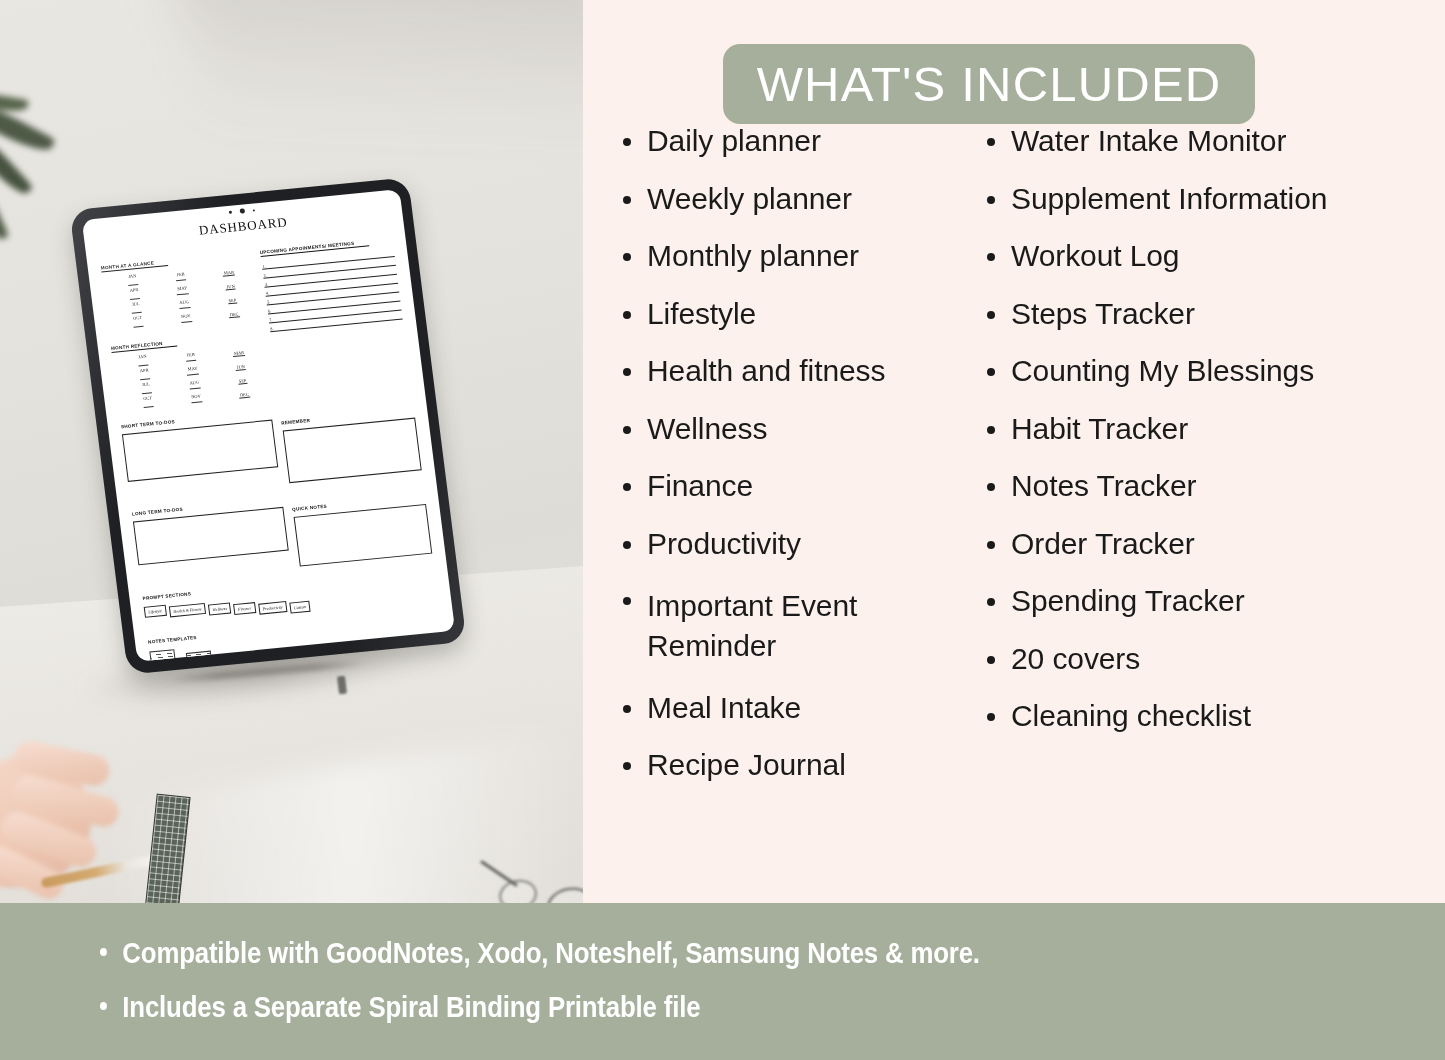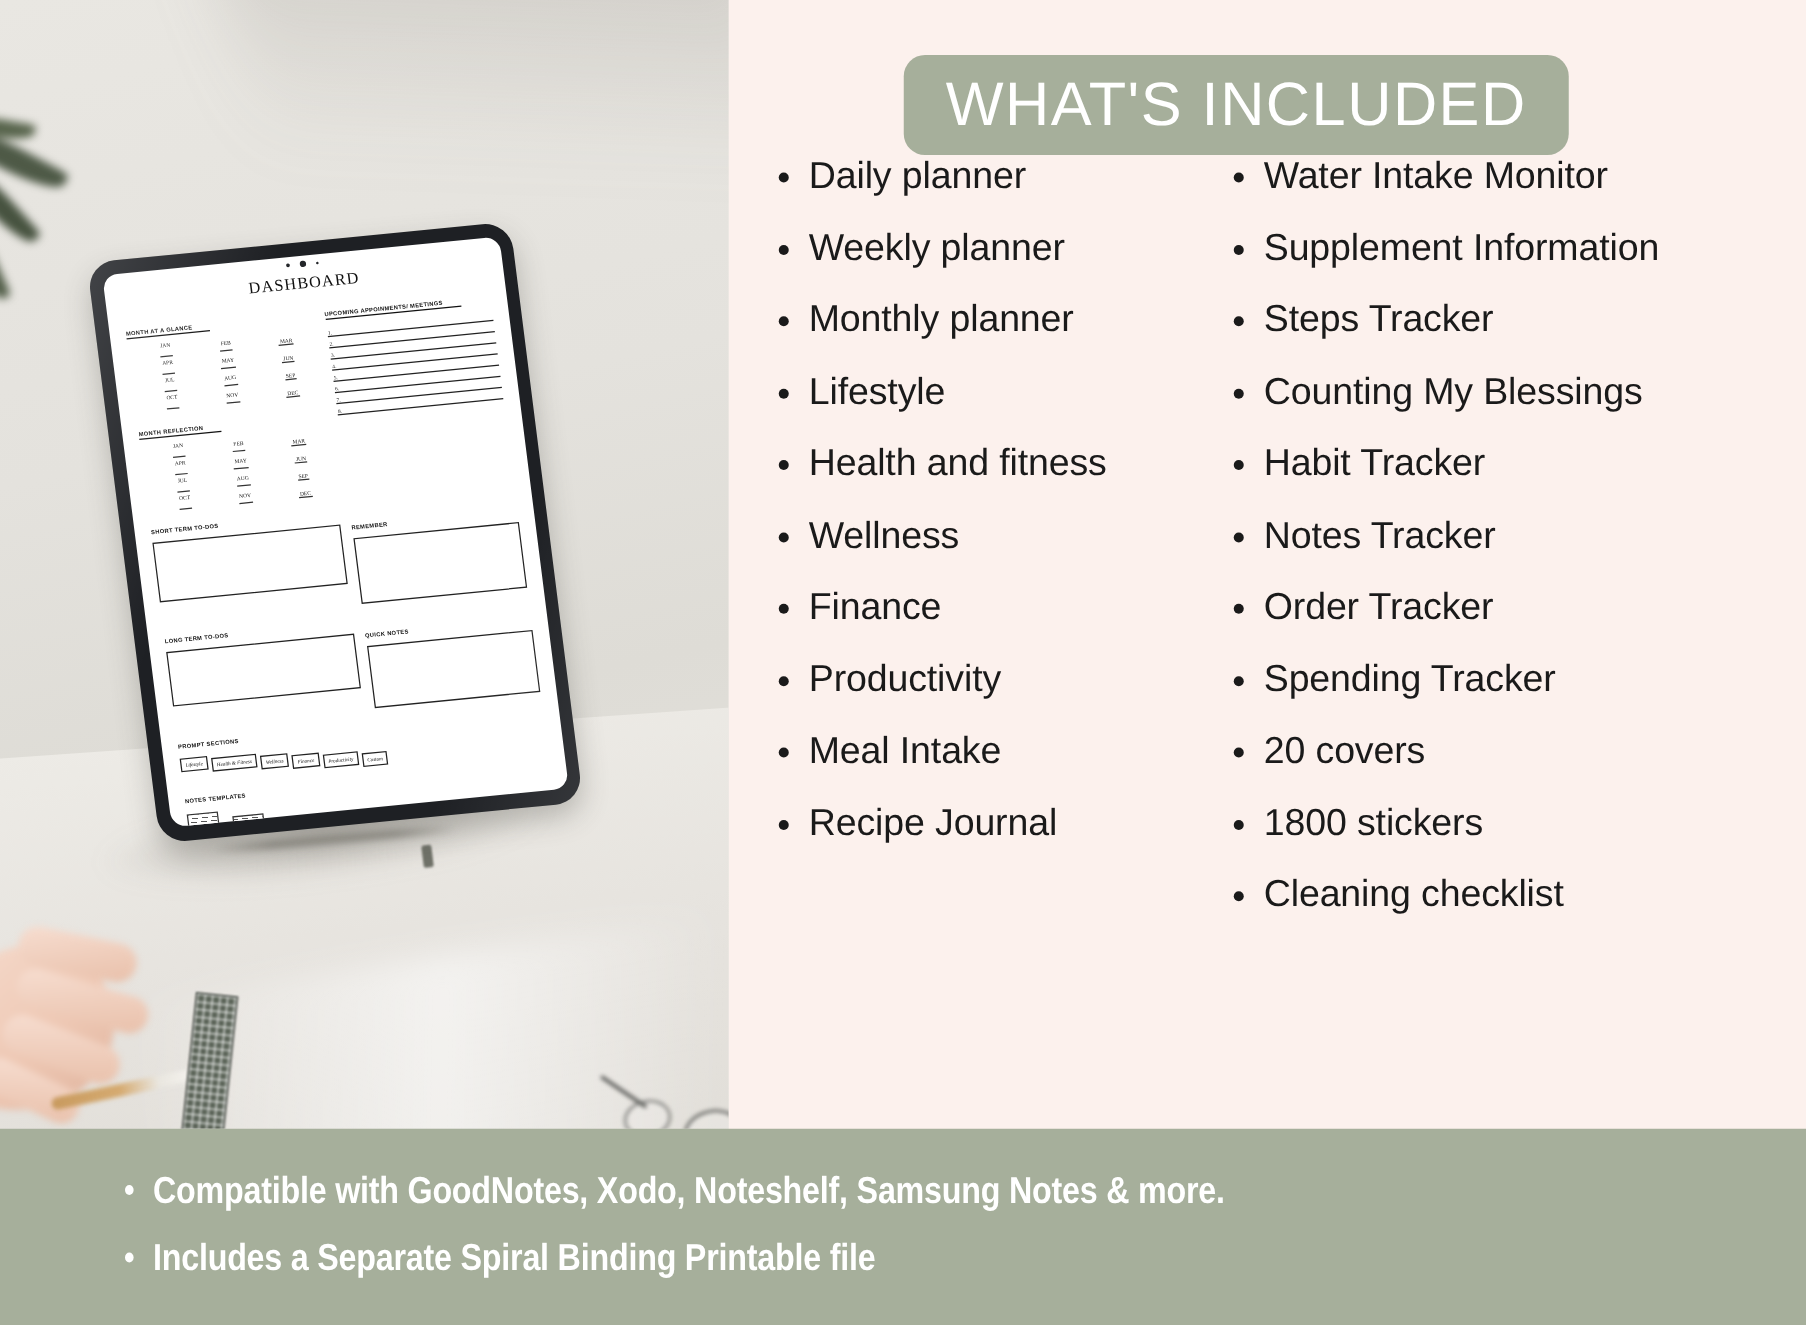--- a/index.html
+++ b/index.html
@@ -544,37 +544,38 @@
       <div class="list-col left">
         <ul class="feature-list">
           <li>Daily planner</li>
           <li>Weekly planner</li>
           <li>Monthly planner</li>
           <li>Lifestyle</li>
           <li>Health and fitness</li>
           <li>Wellness</li>
           <li>Finance</li>
           <li>Productivity</li>
+          <li class="wrap">Important Event Reminder</li>
           <li>Meal Intake</li>
           <li>Recipe Journal</li>
         </ul>
       </div>
 
       <div class="list-col right">
         <ul class="feature-list">
           <li>Water Intake Monitor</li>
           <li>Supplement Information</li>
+          <li>Workout Log</li>
           <li>Steps Tracker</li>
           <li>Counting My Blessings</li>
           <li>Habit Tracker</li>
           <li>Notes Tracker</li>
           <li>Order Tracker</li>
           <li>Spending Tracker</li>
           <li>20 covers</li>
-          <li>1800 stickers</li>
           <li>Cleaning checklist</li>
         </ul>
       </div>
     </div>
   </div>
 
   <div class="bottom-banner">
     <ul>
       <li>Compatible with GoodNotes, Xodo, Noteshelf, Samsung Notes &amp; more.</li>
       <li>Includes a Separate Spiral Binding Printable file</li>

